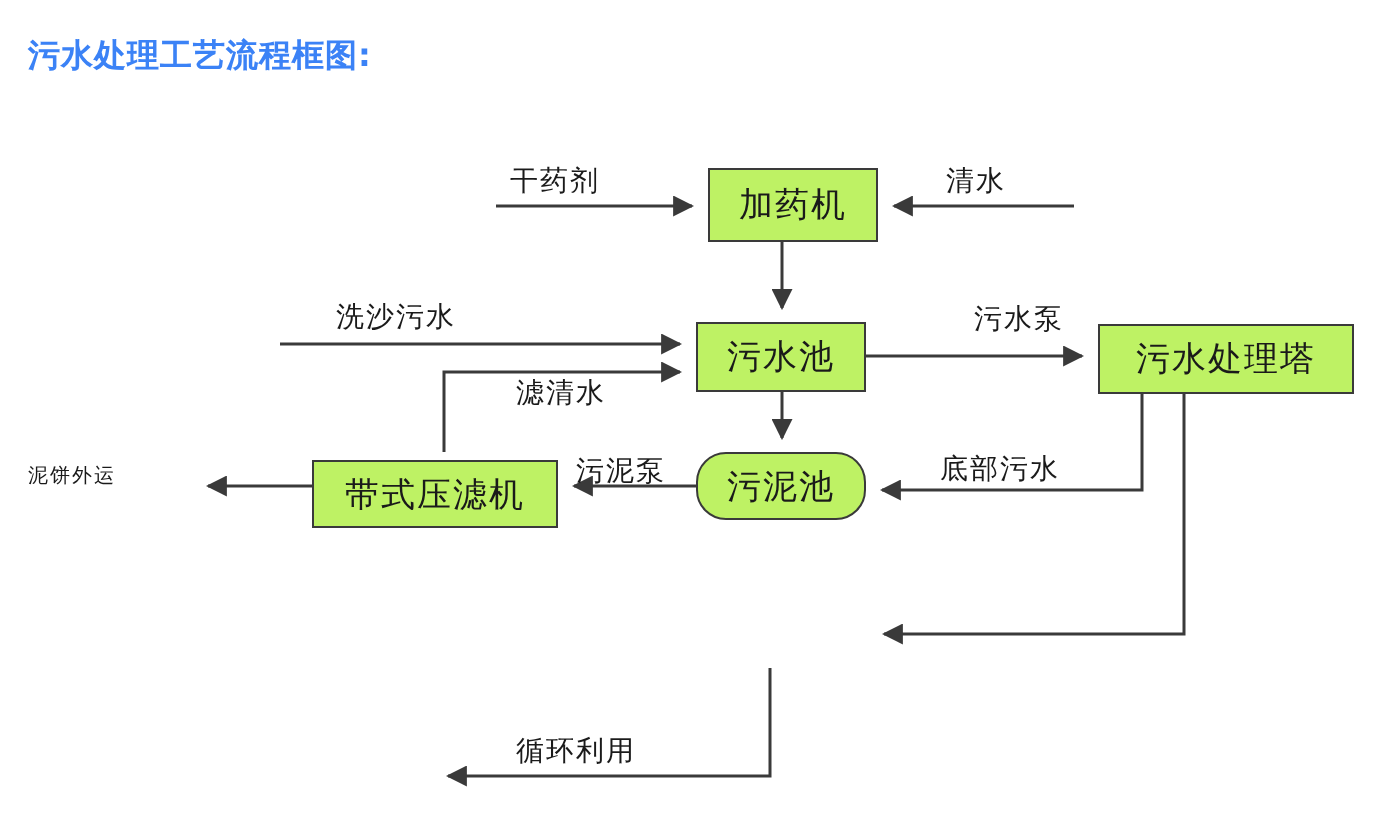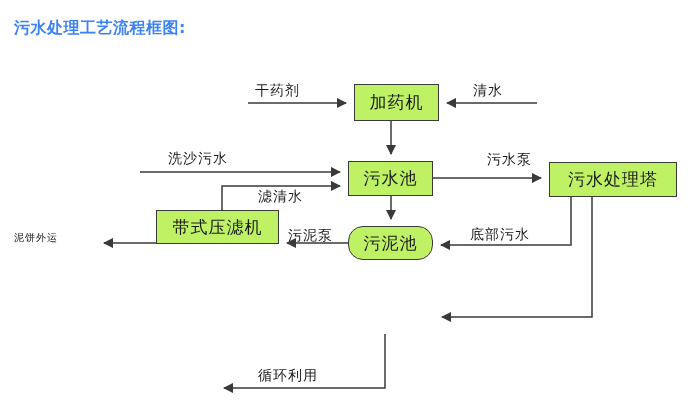--- a/index.html
+++ b/index.html
@@ -108,21 +108,21 @@
   </div>
 
   <div class="node" style="left:549px; top:162px; width:128px; height:35px;">
     <span>污水处理塔</span>
   </div>
 
   <div class="node" style="left:348px; top:161px; width:85px; height:35px;">
     <span>污水池</span>
   </div>
 
-  <div class="node" style="left:156px; top:210px; width:123px; height:34px;">
+  <div class="node" style="left:156px; top:230px; width:123px; height:34px;">
     <span>带式压滤机</span>
   </div>
 
   <div class="node" style="left:348px; top:226px; width:85px; height:34px;border-radius:15px;">
     <span>污泥池</span>
   </div>
 
 
   <div class="edge-label" style="left:255px; top:82px;">干药剂</div>
 

